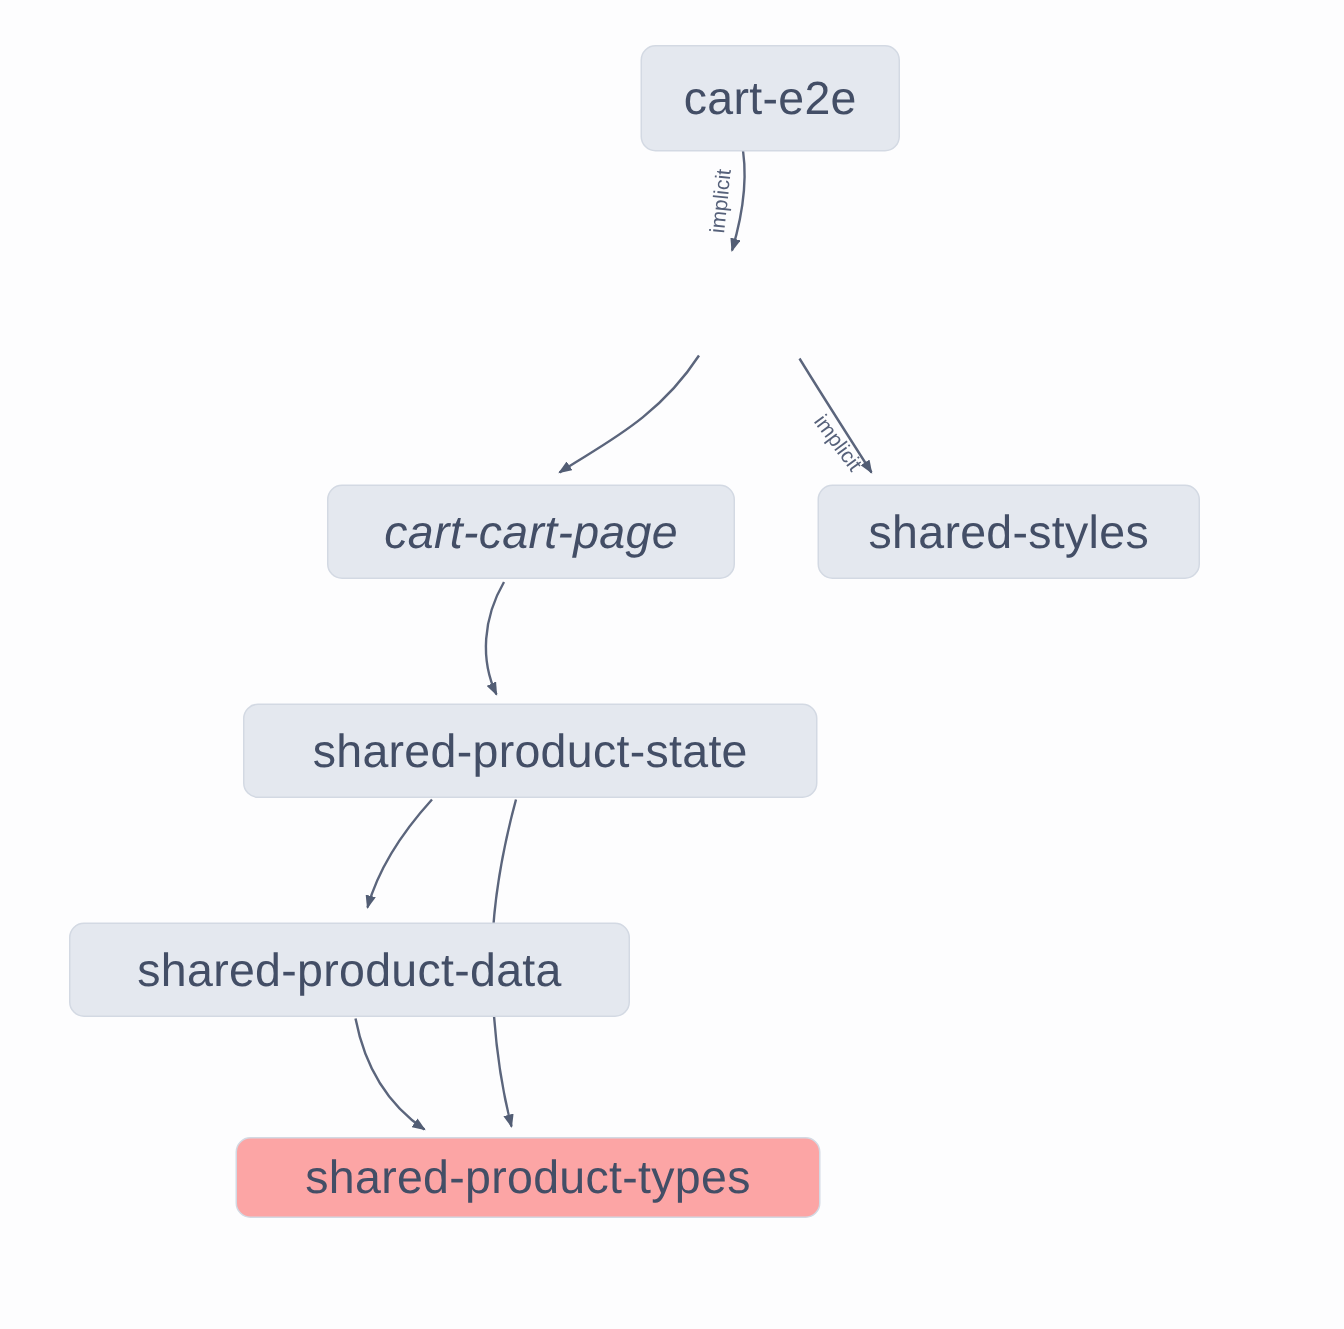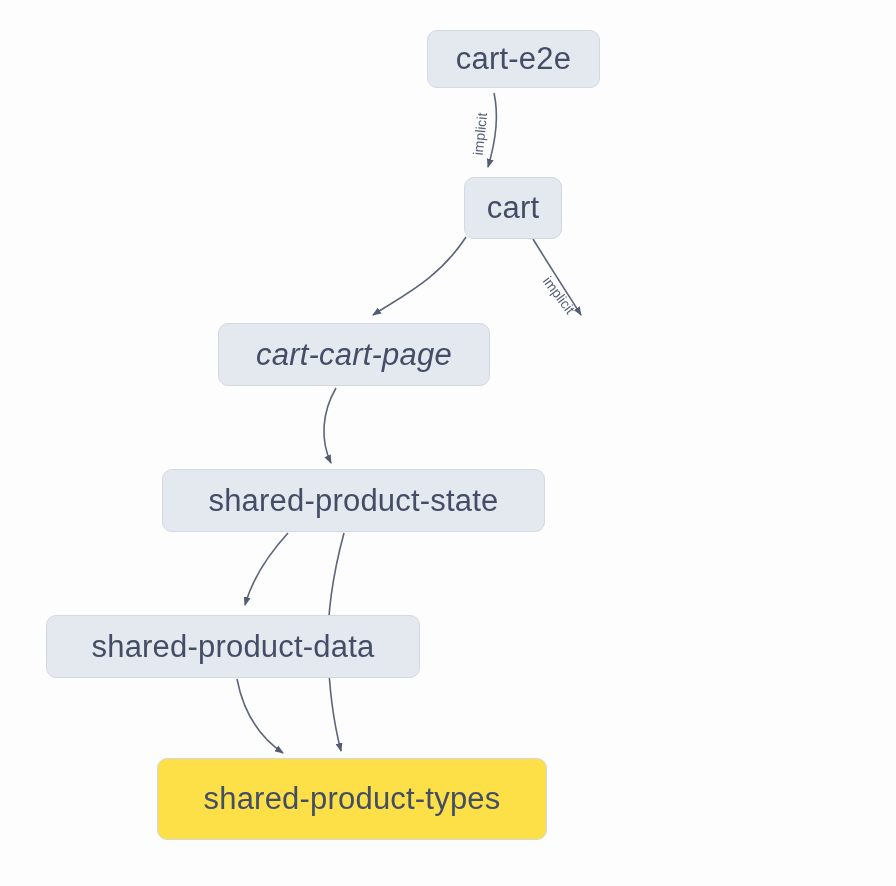--- a/index.html
+++ b/index.html
@@ -66,36 +66,36 @@
         <path d="M 494 93 C 500 120 494 147 488 167" fill="none" stroke="#5b657c" stroke-width="1.6" marker-end="url(#arrowhead)"></path>
         <path d="M 466 237 C 438 280 400 297 373 315" fill="none" stroke="#5b657c" stroke-width="1.6" marker-end="url(#arrowhead)"></path>
         <path d="M 533 239 C 549 265 567 293 581 315" fill="none" stroke="#5b657c" stroke-width="1.6" marker-end="url(#arrowhead)"></path>
         <path d="M 336 388 C 322 412 320 440 331 463" fill="none" stroke="#5b657c" stroke-width="1.6" marker-end="url(#arrowhead)"></path>
         <path d="M 288 533 C 268 555 252 580 245 605" fill="none" stroke="#5b657c" stroke-width="1.6" marker-end="url(#arrowhead)"></path>
         <path d="M 344 533 C 334 570 327 610 328 650 C 329 690 334 724 341 751" fill="none" stroke="#5b657c" stroke-width="1.6" marker-end="url(#arrowhead)"></path>
         <path d="M 237 679 C 243 710 258 736 283 753" fill="none" stroke="#5b657c" stroke-width="1.6" marker-end="url(#arrowhead)"></path>
       </g>
   </svg>
   <div class="nodes-layer" id="nodes-layer">
-      <div class="graph-node" style="left: 427px; top: 30px; width: 173px; height: 58px; background: rgb(228, 232, 239); border: 1px solid rgb(211, 217, 227); border-radius: 10px; color: rgb(67, 78, 102); font-size: 31px;">
+      <div class="graph-node" style="left: 427px; top: 30px; width: 173px; height: 71px; background: rgb(228, 232, 239); border: 1px solid rgb(211, 217, 227); border-radius: 10px; color: rgb(67, 78, 102); font-size: 31px;">
         <span>cart-e2e</span>
-      </div>
-      <div class="graph-node" style="left: 464px; top: 177px; width: 98px; height: 62px; background: rgb(228, 232, 239); border: 1px solid rgb(211, 217, 227); border-radius: 10px; color: rgb(67, 78, 102); font-size: 31px;">
-        <span>cart</span>
       </div>
       <div class="graph-node" style="left: 218px; top: 323px; width: 272px; height: 63px; background: rgb(228, 232, 239); border: 1px solid rgb(211, 217, 227); border-radius: 10px; color: rgb(67, 78, 102); font-size: 31px; font-style: italic;">
         <span>cart-cart-page</span>
+      </div>
+      <div class="graph-node" style="left: 545px; top: 323px; width: 255px; height: 63px; background: rgb(228, 232, 239); border: 1px solid rgb(211, 217, 227); border-radius: 10px; color: rgb(67, 78, 102); font-size: 31px;">
+        <span>shared-styles</span>
       </div>
       <div class="graph-node" style="left: 46px; top: 615px; width: 374px; height: 63px; background: rgb(228, 232, 239); border: 1px solid rgb(211, 217, 227); border-radius: 10px; color: rgb(67, 78, 102); font-size: 31px;">
         <span>shared-product-data</span>
       </div>
       <div class="graph-node" style="left: 162px; top: 469px; width: 383px; height: 63px; background: rgb(228, 232, 239); border: 1px solid rgb(211, 217, 227); border-radius: 10px; color: rgb(67, 78, 102); font-size: 31px;">
         <span>shared-product-state</span>
       </div>
-      <div class="graph-node" style="left: 157px; top: 758px; width: 390px; height: 82px; background: #fde047; border: 1px solid rgb(211, 217, 227); border-radius: 10px; color: rgb(67, 78, 102); font-size: 31px;">
+      <div class="graph-node" style="left: 157px; top: 758px; width: 390px; height: 54px; background: #fca5a5; border: 1px solid rgb(211, 217, 227); border-radius: 10px; color: rgb(67, 78, 102); font-size: 31px;">
         <span>shared-product-types</span>
       </div>
     </div>
   <div class="labels-layer" id="labels-layer">
       <div class="edge-label" style="left: 480px; top: 134px; color: rgb(86, 97, 122); font-size: 14px; transform: translate(-50%, -50%) rotate(-84deg);">implicit</div>
       <div class="edge-label" style="left: 559px; top: 295px; color: rgb(86, 97, 122); font-size: 14px; transform: translate(-50%, -50%) rotate(53deg);">implicit</div>
     </div>
 </div>
 
 </body></html>

